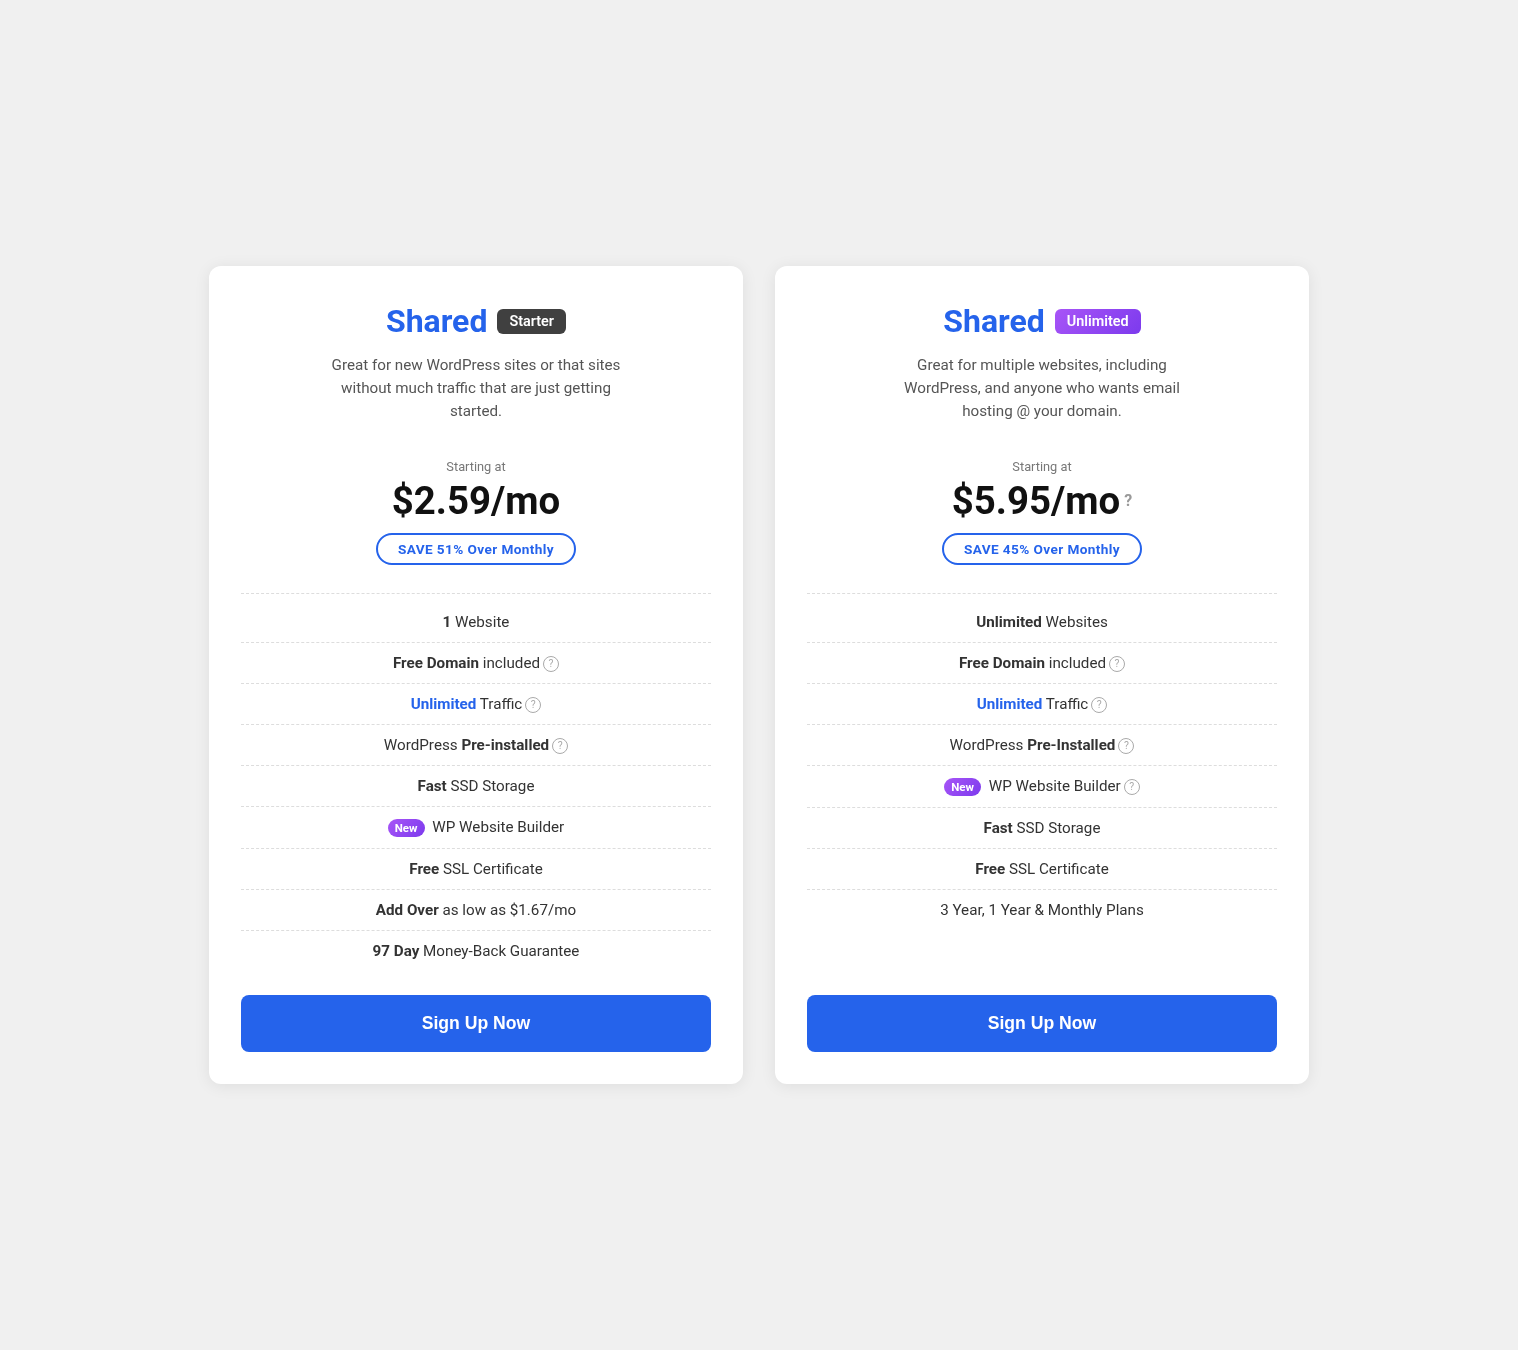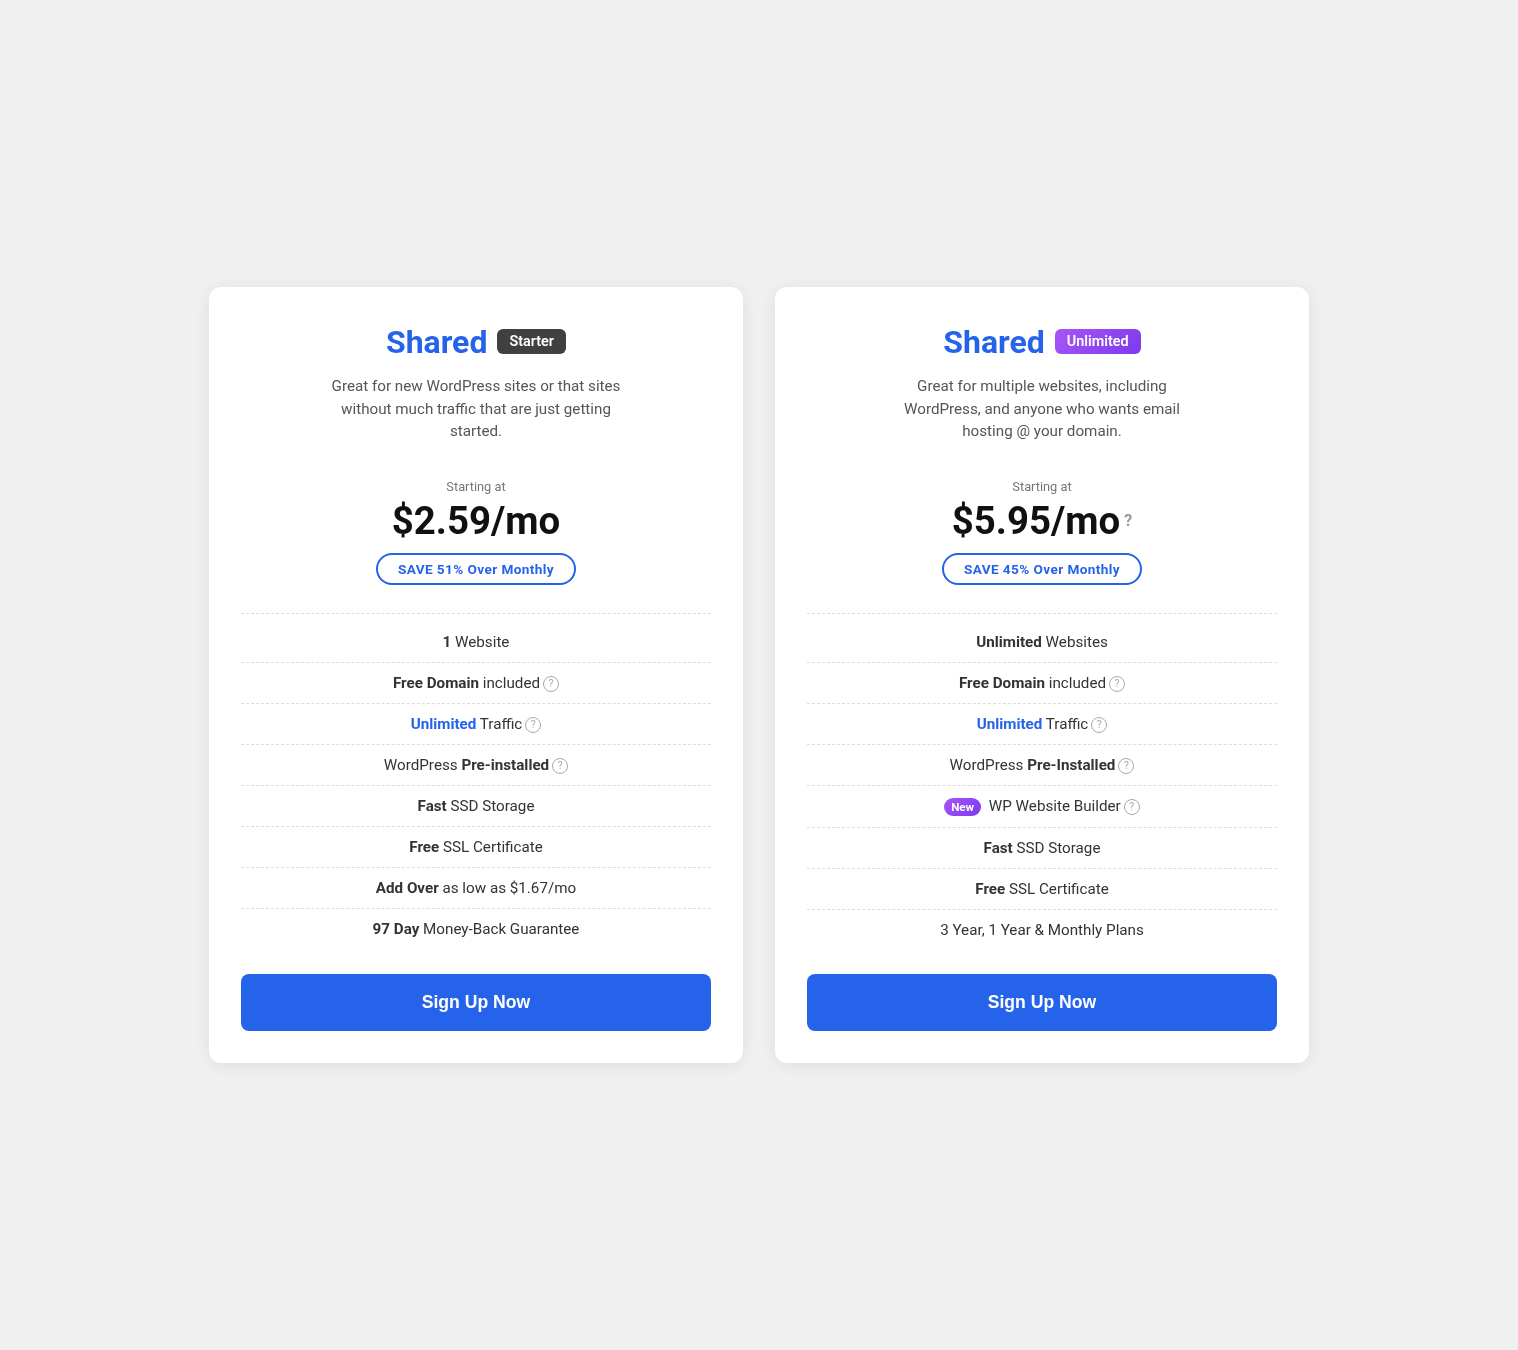--- a/index.html
+++ b/index.html
@@ -180,20 +180,21 @@
         <p class="card-description">Great for new WordPress sites or that sites without much traffic that are just getting started.</p>
       </div>
       <div class="pricing-section"><div class="starting-at">Starting at</div><div class="price">$2.59/mo</div><div class="save-badge">SAVE 51% Over Monthly</div></div>
       <hr class="top-divider">
       <ul class="features-list">
         <li><span class="bold">1</span> Website</li>
         <li><span class="bold">Free Domain</span> included<span class="info-icon">?</span></li>
         <li><span class="blue">Unlimited</span> Traffic<span class="info-icon">?</span></li>
         <li>WordPress <span class="bold">Pre-installed</span><span class="info-icon">?</span></li>
         <li><span class="bold">Fast</span> SSD Storage</li>
+        <li><span class="new-badge">New</span> WP Website Builder</li>
         <li><span class="bold">Free</span> SSL Certificate</li>
         <li><span class="bold">Add Over</span> as low as $1.67/mo</li>
         <li><span class="bold">97 Day</span> Money-Back Guarantee</li>
       </ul>
       <button class="signup-btn">Sign Up Now</button>
     </div>
     <div class="card">
       <div class="card-header">
         <div class="card-title-row">
           <span class="card-title">Shared</span>

